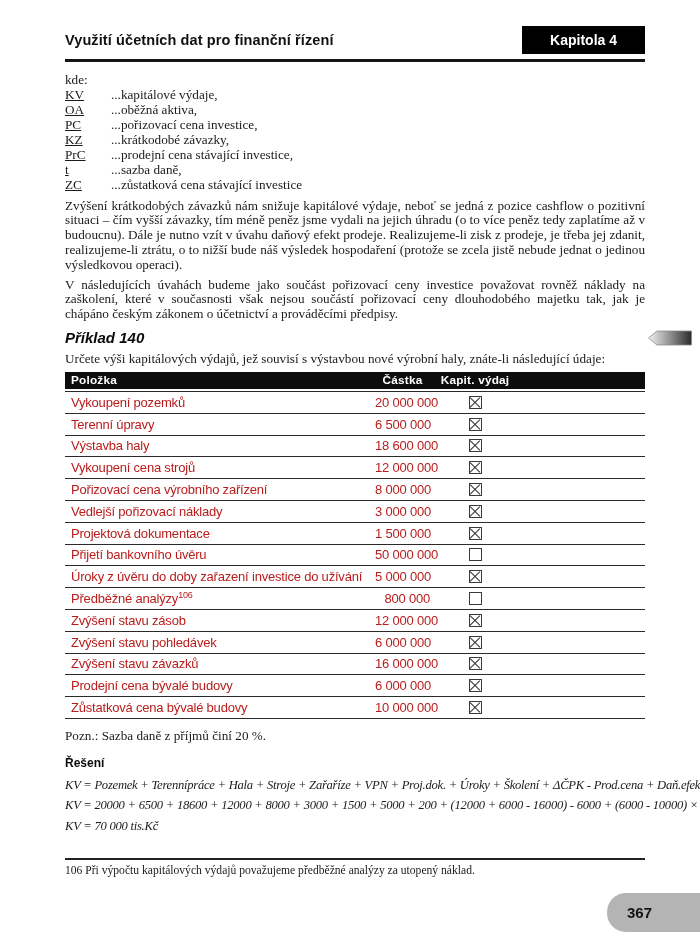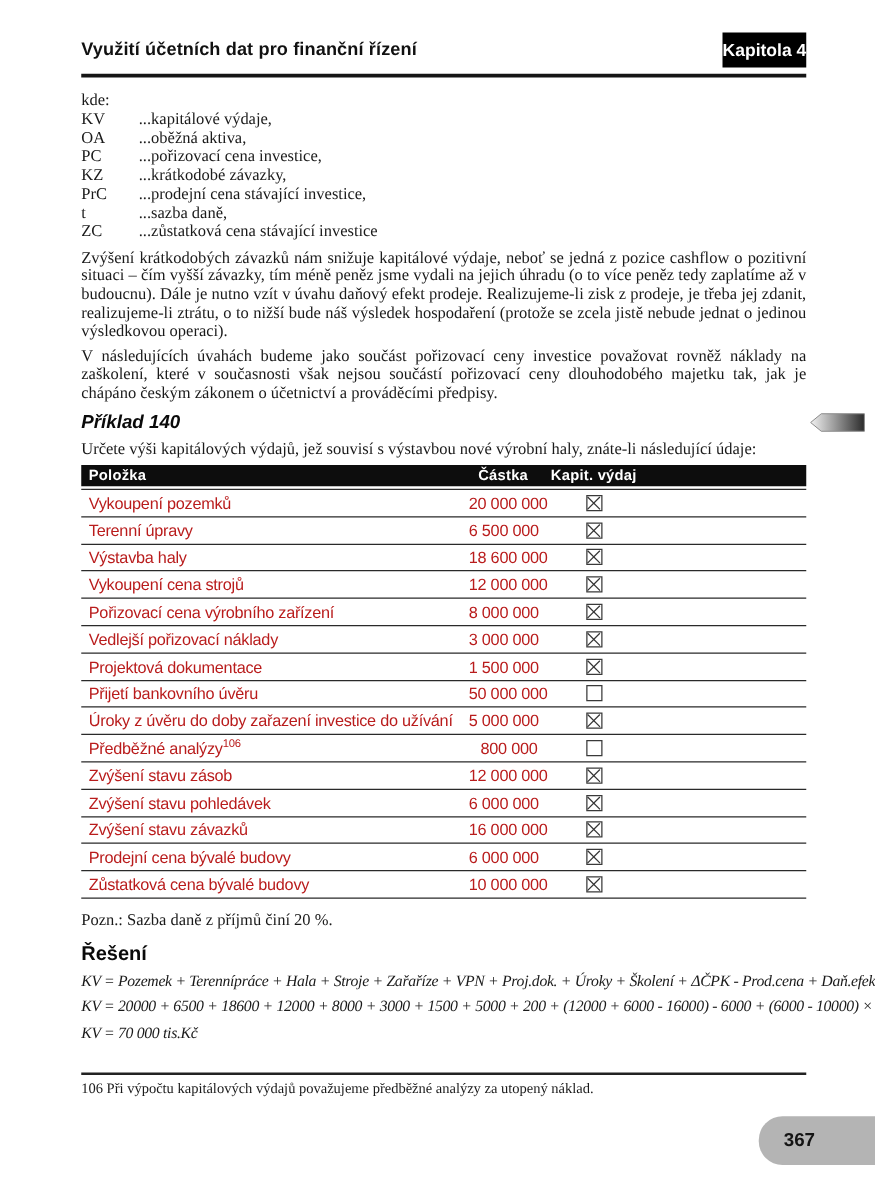--- a/index.html
+++ b/index.html
@@ -17,28 +17,28 @@
   
   .hdr{display:flex;justify-content:space-between;align-items:center;gap:11px;height:28px;}
   .hdr-title{
     font-family:"Liberation Sans", sans-serif;
     font-weight:bold;font-size:14.5px;letter-spacing:0.1px;color:#111;
   }
   .chapter-badge{
     background:#000;color:#fff;
     font-family:"Liberation Sans", sans-serif;
     font-weight:bold;font-size:14px;
-    padding:0 0;height:28px;display:flex;align-items:center;justify-content:center;
+    padding:0 28px;height:28px;display:flex;align-items:center;justify-content:center;
   }
   .hdr-rule{height:2.6px;background:#151515;margin-top:5px;}
 
   
   .kde{margin-top:10px;font-size:13.2px;line-height:15px;}
   .def-row{display:flex;font-size:13.2px;line-height:15px;}
-  .def-term{width:46px;flex:none;}
+  .def-term{width:46px;flex:none;text-decoration:underline;}
   .def-desc{flex:1;}
 
   
   p.body-par{margin:7px 0 0 0;font-size:13.2px;line-height:14.8px;text-align:justify;}
   p.body-par.p2{margin-top:5px;}
 
   
   h2.example-title{
     margin:6px 0 0 0;
     font-family:"Liberation Sans", sans-serif;
@@ -75,21 +75,21 @@
     content:"";position:absolute;left:-1.5px;top:4.9px;width:14px;height:1.2px;background:#333;
   }
   .cb.checked::before{transform:rotate(45deg);}
   .cb.checked::after{transform:rotate(-45deg);}
 
   .pozn{margin-top:9px;font-size:13.2px;line-height:15px;}
 
   h3.solution-title{
     margin:11px 0 0 0;
     font-family:"Liberation Sans", sans-serif;
-    font-weight:bold;font-size:16px;line-height:19px;color:#0a0a0a;
+    font-weight:bold;font-size:12px;line-height:19px;color:#0a0a0a;
   }
   .formula-line{
     margin-top:4px;
     font-family:"Liberation Serif", serif;font-style:italic;
     font-size:12.6px;line-height:16.5px;letter-spacing:-0.25px;white-space:nowrap;
   }
 
   
   .footnote-block{position:absolute;left:65px;right:55px;top:858px;}
   .footnote-rule{height:1.5px;background:#222;}

